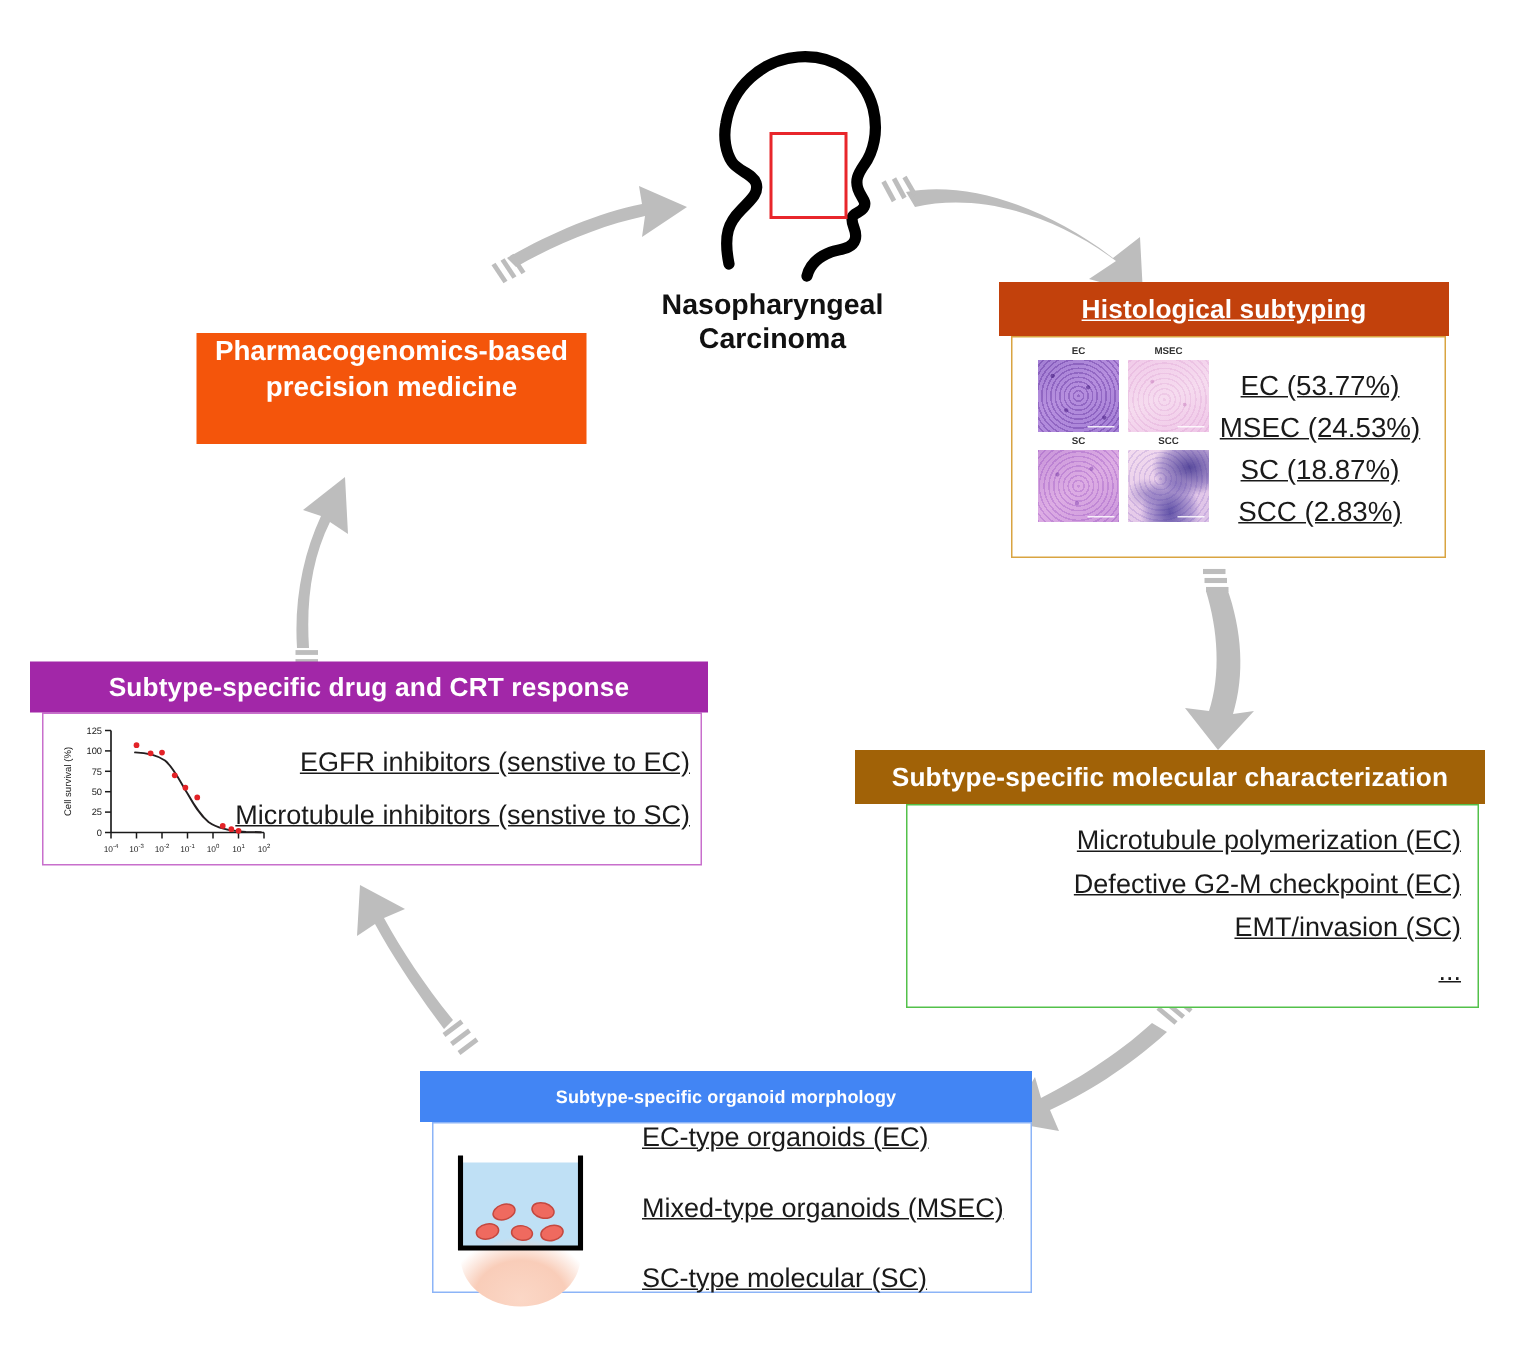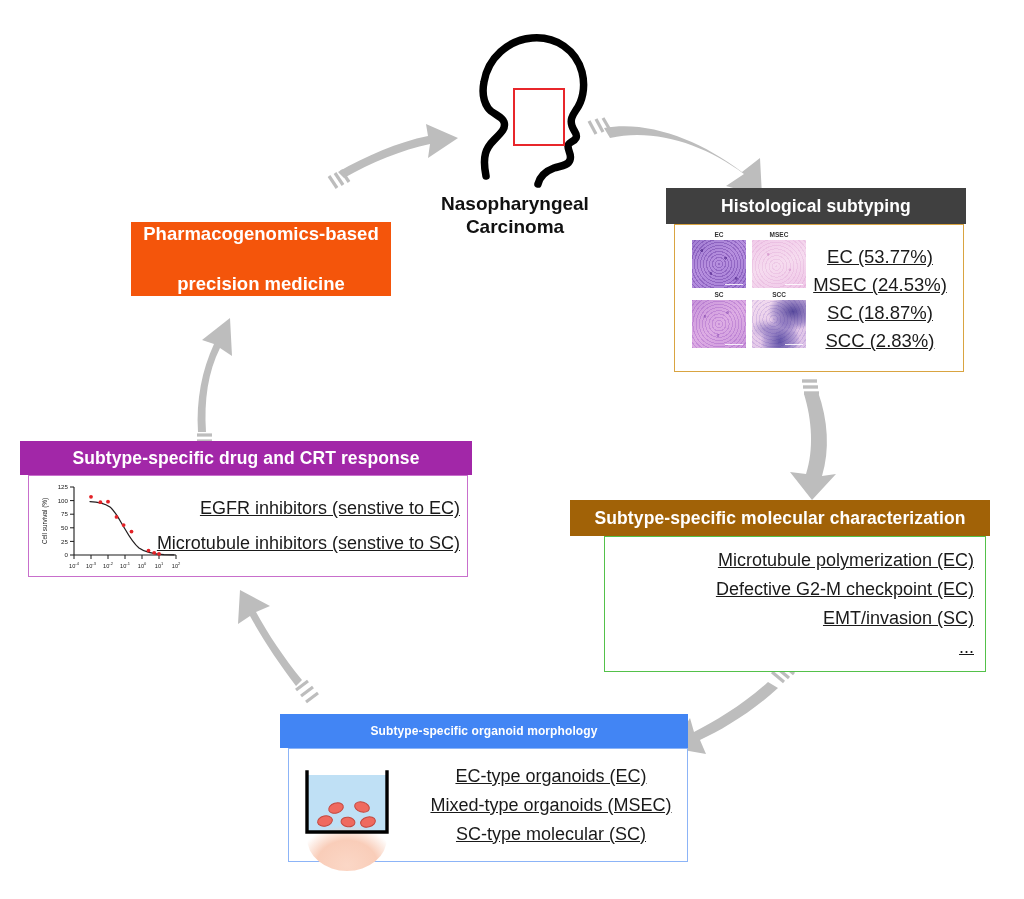--- a/index.html
+++ b/index.html
@@ -41,21 +41,21 @@
     background: #ffffff;
     z-index: 2;
   }
 
   
   .solid-box {
     position: absolute;
     box-sizing: border-box;
     display: flex;
     align-items: center;
-    justify-content: space-between;
+    justify-content: flex-start;
     flex-direction: column;
     color: #ffffff;
     font-weight: bold;
     text-align: center;
     line-height: 1.28;
   }
 
   
   .line-list {
     position: absolute;
@@ -229,21 +229,21 @@
     <div>Carcinoma</div>
   </div>
 
   <div class="solid-box" style="left:131px; top:222px; width:260px; height:74px;
               background:#F4550B; font-size:18.5px; z-index:3;">
     <div>Pharmacogenomics-based</div>
     <div>precision medicine</div>
   </div>
 
   <div class="card-header" style="left:666px; top:188px; width:300px; height:36px;
-              background:#404040; font-size:17.5px;">
+              background:#c2410c; font-size:17.5px;text-decoration:underline;">
     <span>Histological subtyping</span>
   </div>
   <div class="card-body" style="left:674px; top:224px; width:290px; height:148px; border:1.6px solid #D9A441;">
   </div>
 
   <div class="histo-grid" style="left:692px; top:232px; z-index:3;">
     <div class="histo-cell">
       <div class="histo-cap">EC</div>
       <div class="histo-img tex-ec">
           <span class="bar"></span>
@@ -311,22 +311,22 @@
     <g fill="#ef6a5f" stroke="#c4483f" stroke-width="1">
       <ellipse cx="36" cy="42" rx="7.5" ry="5" transform="rotate(-18 36 42)"></ellipse>
       <ellipse cx="62" cy="41" rx="7.5" ry="5" transform="rotate(16 62 41)"></ellipse>
       <ellipse cx="25" cy="55" rx="7.5" ry="5" transform="rotate(-12 25 55)"></ellipse>
       <ellipse cx="48" cy="56" rx="7" ry="4.8" transform="rotate(8 48 56)"></ellipse>
       <ellipse cx="68" cy="56" rx="7.5" ry="5" transform="rotate(-14 68 56)"></ellipse>
     </g>
     <path d="M7,6 L7,66 L87,66 L87,6" fill="none" stroke="#000" stroke-width="3.4" stroke-linecap="square" stroke-linejoin="miter"></path>
   </svg>
 
-  <div class="line-list" style="left:415px; top:752px; width:272px; height:106px;
-              font-size:18px; z-index:3; align-items:center; gap:8px;">
+  <div class="line-list" style="left:428px; top:752px; width:272px; height:106px;
+              font-size:18px; z-index:3; align-items:flex-start; gap:26px;">
     <div>EC-type organoids (EC)</div>
     <div>Mixed-type organoids (MSEC)</div>
     <div>SC-type molecular (SC)</div>
   </div>
 
   <div class="card-header" style="left:20px; top:441px; width:452px; height:34px;
               background:#A227A8; font-size:17.5px;">
     <span>Subtype-specific drug and CRT response</span>
   </div>
   <div class="card-body" style="left:28px; top:475px; width:440px; height:102px; border:1.6px solid #C86FCC;">

